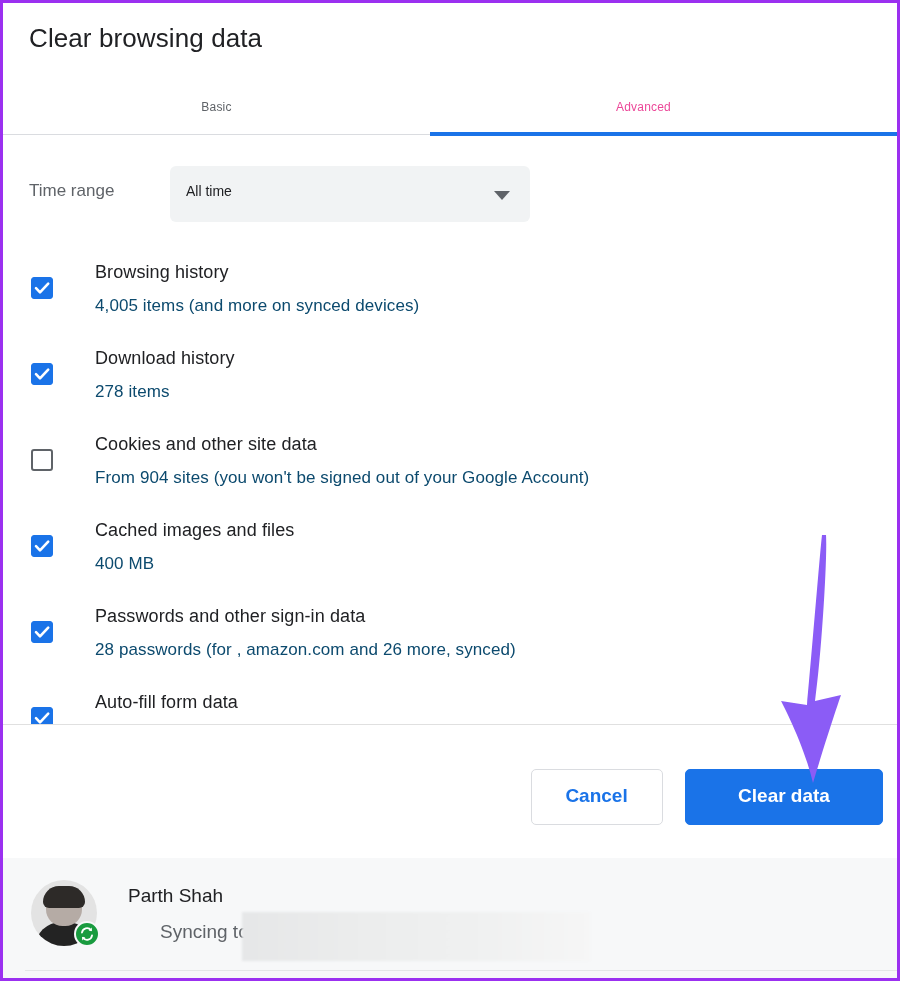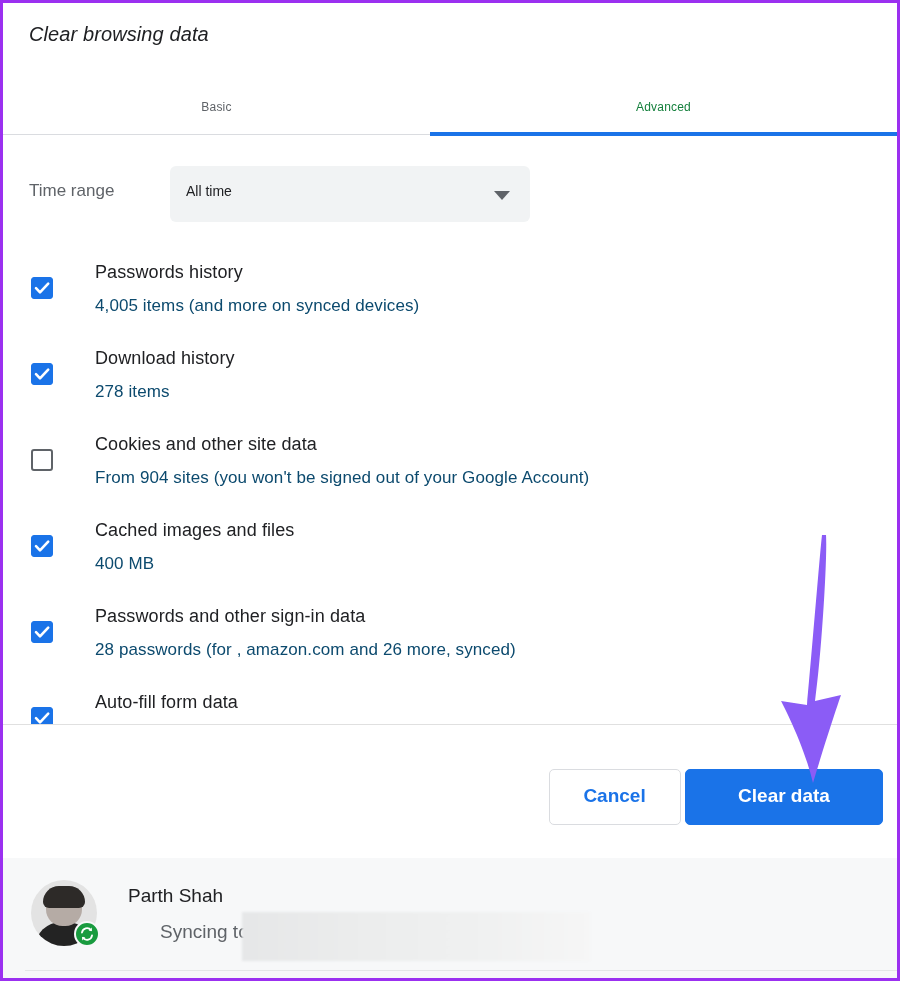--- a/index.html
+++ b/index.html
@@ -23,24 +23,23 @@
     border: 3px solid #9b30f0;
     background: #ffffff;
     overflow: hidden;
   }
 
   
   .dialog-title {
     position: absolute;
     left: 26px;
     top: 20px;
-    font-size: 20px;
+    font-size: 26px;
     color: #202124;
     letter-spacing: 0.1px;
-    font-style: italic;
   }
 
   
   .tabs {
     position: absolute;
     left: 0;
     right: 0;
     top: 78px;
     height: 55px;
   }
@@ -53,23 +52,23 @@
     font-size: 12px;
     letter-spacing: 0.2px;
     cursor: pointer;
   }
   .tab-basic {
     left: 0px;
     width: 427px;
     color: #5f6368;
   }
   .tab-advanced {
-    left: 427px;
+    left: 407px;
     width: 467px;
-    color: #15803d;
+    color: #ec4899;
   }
   .tabs-baseline {
     position: absolute;
     left: 0;
     right: 0;
     top: 131px;
     height: 1px;
     background: #dadce0;
   }
   .tab-indicator {
@@ -200,20 +199,21 @@
     font-weight: bold;
     text-align: center;
     cursor: pointer;
     vertical-align: top;
   }
   .btn-cancel {
     width: 132px;
     background: #ffffff;
     border: 1px solid #dadce0;
     color: #1a73e8;
+    margin-right: 18px;
   }
   .btn-primary {
     width: 198px;
     background: #1a73e8;
     border: 1px solid #1a73e8;
     color: #ffffff;
   }
 
   
   .profile {
@@ -351,21 +351,21 @@
   </div>
 
   <div class="options">
 
     <div class="option-row">
       <div class="checkbox checked">
         <svg width="20" height="20" viewBox="0 0 20 20" aria-hidden="true">
             <path d="M4 10.2 L8 14.3 L16.2 5.6" fill="none" stroke="#ffffff" stroke-width="2.6" stroke-linecap="round" stroke-linejoin="round"></path>
           </svg>
       </div>
-      <div class="option-title">Passwords history</div>
+      <div class="option-title">Browsing history</div>
       <div class="option-desc">4,005 items (and more on synced devices)</div>
     </div>
 
     <div class="option-row">
       <div class="checkbox checked">
         <svg width="20" height="20" viewBox="0 0 20 20" aria-hidden="true">
             <path d="M4 10.2 L8 14.3 L16.2 5.6" fill="none" stroke="#ffffff" stroke-width="2.6" stroke-linecap="round" stroke-linejoin="round"></path>
           </svg>
       </div>
       <div class="option-title">Download history</div>

